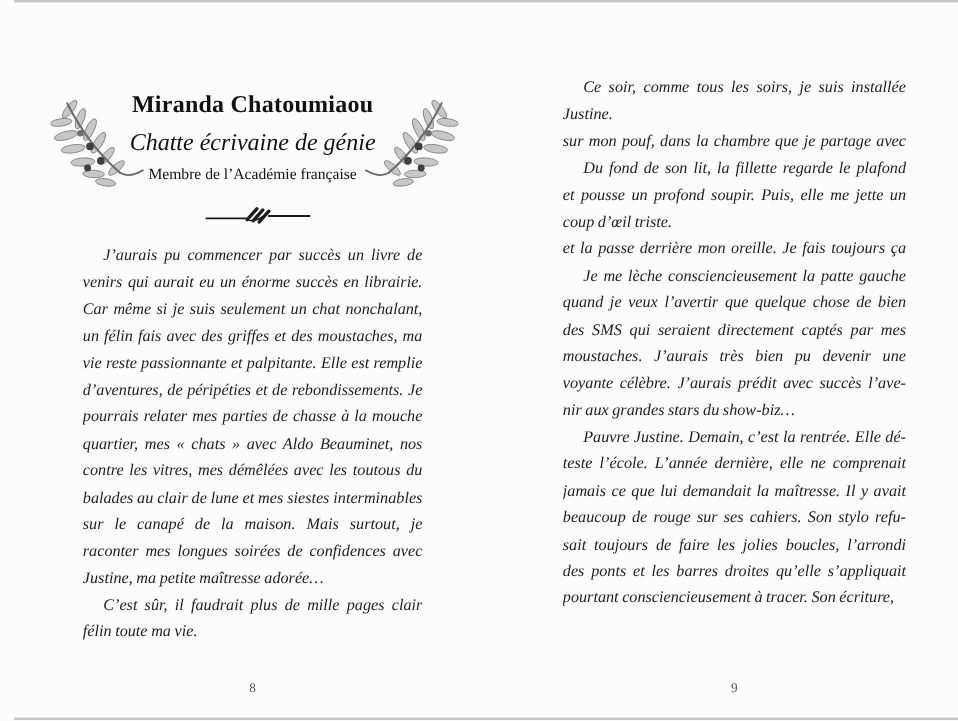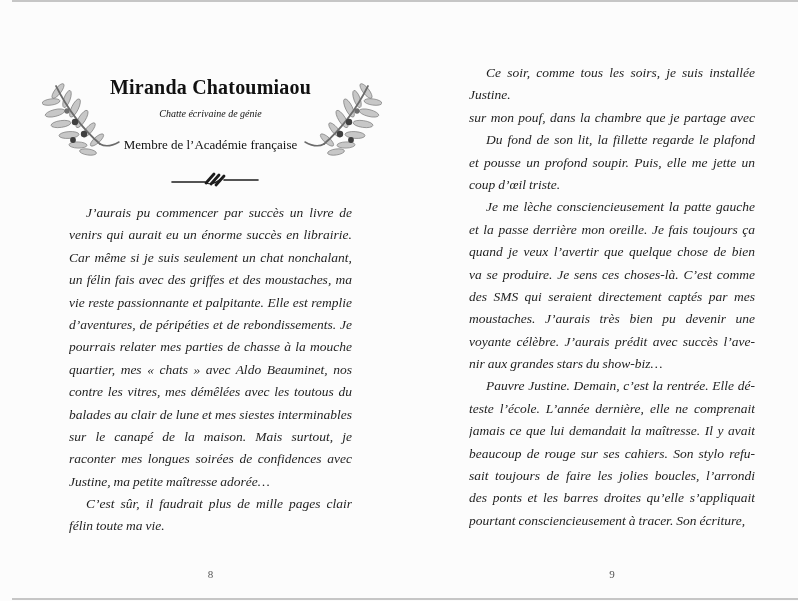--- a/index.html
+++ b/index.html
@@ -14,21 +14,21 @@
   .edge-rule{position:absolute;left:0;width:798px;background:var(--edge-rule);}
   .edge-rule.top{top:0;height:2px;}
   .edge-rule.bottom{top:598px;height:2px;}
   .page{position:absolute;top:0;width:399px;height:601px;}
   .page.left{left:0;}
   .page.right{left:399px;}
   
   .author-name{position:absolute;left:57px;top:76px;width:283px;text-align:center;
     font-size:20px;font-weight:bold;letter-spacing:.2px;color:var(--header-text);}
   .author-role{position:absolute;left:57px;top:108px;width:283px;text-align:center;
-    font-size:10px;font-style:italic;color:var(--header-text);}
+    font-size:20px;font-style:italic;color:var(--header-text);}
   .author-affiliation{position:absolute;left:57px;top:137px;width:283px;text-align:center;
     font-size:13px;font-weight:normal;color:var(--header-text);}
   .ornament{position:absolute;top:78px;width:78px;height:86px;}
   .ornament.left{left:30px;}
   .ornament.right{left:292px;transform:scaleX(-1);}
   .divider{position:absolute;left:158px;top:170px;width:90px;height:22px;}
   
   .page-body{position:absolute;font-style:italic;}
   .page.left .page-body{left:57px;top:202px;width:283px;}
   .page.right .page-body{left:58px;top:62px;width:286px;}
@@ -139,24 +139,23 @@
   </div>
 
   <div class="page right">
     <div class="page-body">
         <div class="line first">Ce soir, comme tous les soirs, je suis installée</div>
         <div class="line lastline">Justine.</div>
         <div class="line">sur mon pouf, dans la chambre que je partage avec</div>
         <div class="line first">Du fond de son lit, la fillette regarde le plafond</div>
         <div class="line">et pousse un profond soupir. Puis, elle me jette un</div>
         <div class="line lastline">coup d’œil triste.</div>
+        <div class="line">et la passe derrière mon oreille. Je fais toujours ça</div>
         <div class="line first">Je me lèche consciencieusement la patte gauche</div>
-        <div class="line">et la passe derrière mon oreille. Je fais toujours ça</div>
         <div class="line">quand je veux l’avertir que quelque chose de bien</div>
-        <div class="line">va se produire. Je sens ces choses-là. C’est comme</div>
         <div class="line">des SMS qui seraient directement captés par mes</div>
         <div class="line">moustaches. J’aurais très bien pu devenir une</div>
         <div class="line">voyante célèbre. J’aurais prédit avec succès l’ave-</div>
         <div class="line lastline">nir aux grandes stars du show-biz…</div>
         <div class="line first">Pauvre Justine. Demain, c’est la rentrée. Elle dé-</div>
         <div class="line">teste l’école. L’année dernière, elle ne comprenait</div>
         <div class="line">jamais ce que lui demandait la maîtresse. Il y avait</div>
         <div class="line">beaucoup de rouge sur ses cahiers. Son stylo refu-</div>
         <div class="line">sait toujours de faire les jolies boucles, l’arrondi</div>
         <div class="line">des ponts et les barres droites qu’elle s’appliquait</div>

